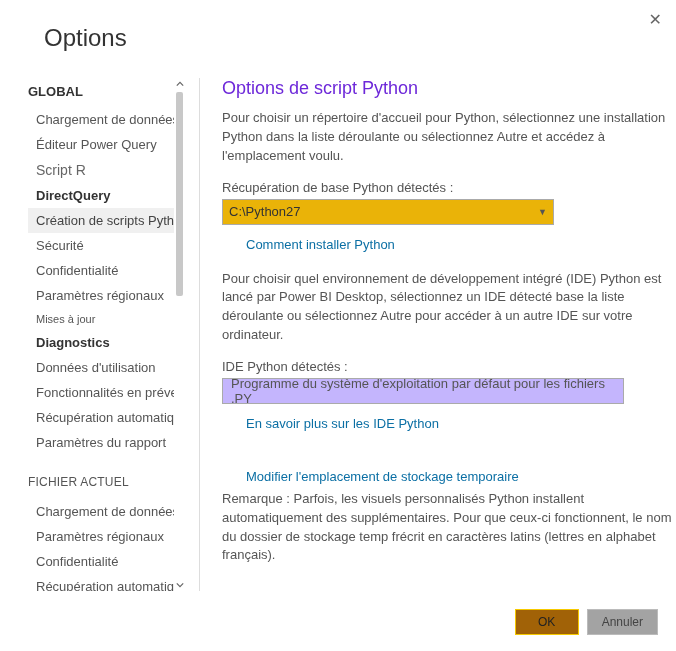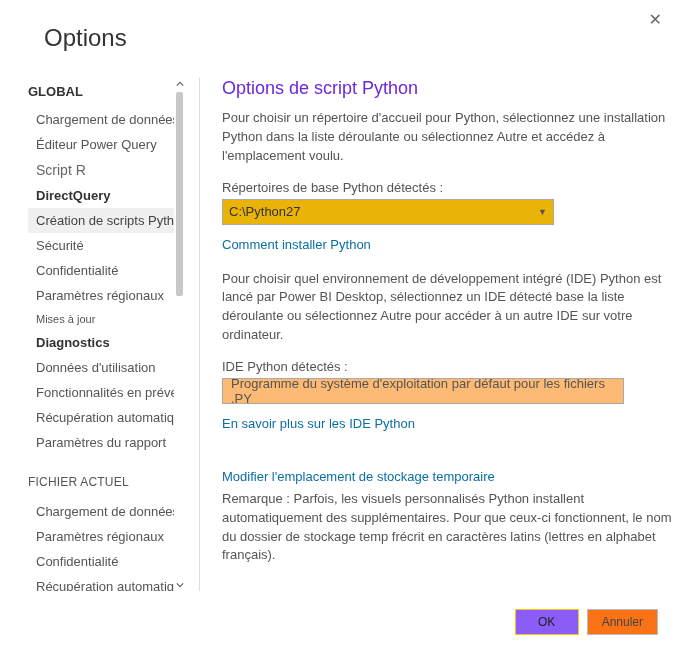--- a/index.html
+++ b/index.html
@@ -140,48 +140,49 @@
   .dropdown .caret { font-size: 9px; color: #555; }
   .readonly-box {
     width: 402px;
     height: 26px;
     border: 1px solid #aaa;
     display: flex; align-items: center;
     padding: 0 8px;
     font-size: 13px;
     color: #555;
     margin-bottom: 12px;
-    background: #fdba74;
+    background: #c4b5fd;
   }
   .link {
     color: #0b6fa4;
     font-size: 13px;
     cursor: pointer;
     margin-bottom: 18px;
     display: inline-block;
+    margin-left: 24px;
   }
   .footer {
     position: absolute;
     bottom: 16px; right: 18px;
     display: flex;
     gap: 8px;
   }
   .btn {
     height: 26px;
     min-width: 64px;
     padding: 0 14px;
     font-size: 12px;
     border: 1px solid #bbb;
-    background: #f97316;
+    background: #a3a3a3;
     cursor: pointer;
     font-family: inherit;
     color: #444;
   }
   .btn.primary {
-    background: #8b5cf6;
+    background: #a16207;
     border-color: #f6c900;
     color: #222;
     font-weight: 500;
     margin-left: 25px;
   }
   .spacer-sm { height: 6px; }
 </style>
 </head>
 <body>
 
@@ -234,21 +235,21 @@
       </div>
     </div>
 
     <div class="divider"></div>
   </div>
 
   <div class="main">
     <div class="content-title">Options de script Python</div>
     <div class="para">Pour choisir un répertoire d'accueil pour Python, sélectionnez une installation Python dans la liste déroulante ou sélectionnez Autre et accédez à l'emplacement voulu.</div>
 
-    <div class="field-label">Répertoires de base Python détectés :</div>
+    <div class="field-label">Récupération de base Python détectés :</div>
     <div class="dropdown">
       <span>C:\Python27</span>
       <span class="caret">▼</span>
     </div>
 
     <span class="link">Comment installer Python</span>
 
     <div class="para">Pour choisir quel environnement de développement intégré (IDE) Python est lancé par Power BI Desktop, sélectionnez un IDE détecté base la liste déroulante ou sélectionnez Autre pour accéder à un autre IDE sur votre ordinateur.</div>
 
     <div class="field-label">IDE Python détectés :</div>

